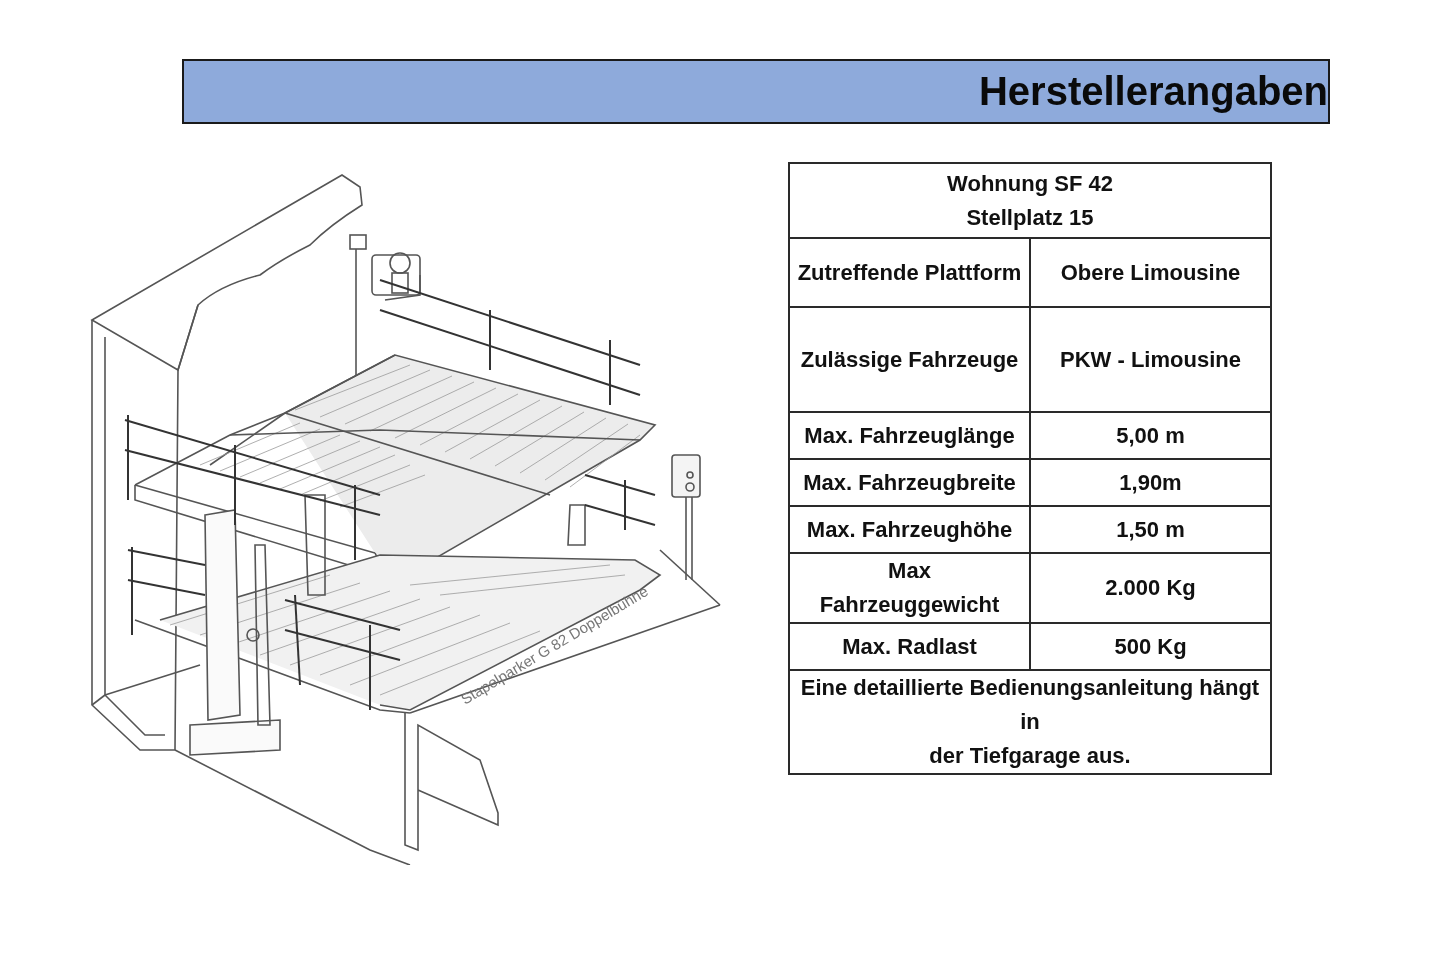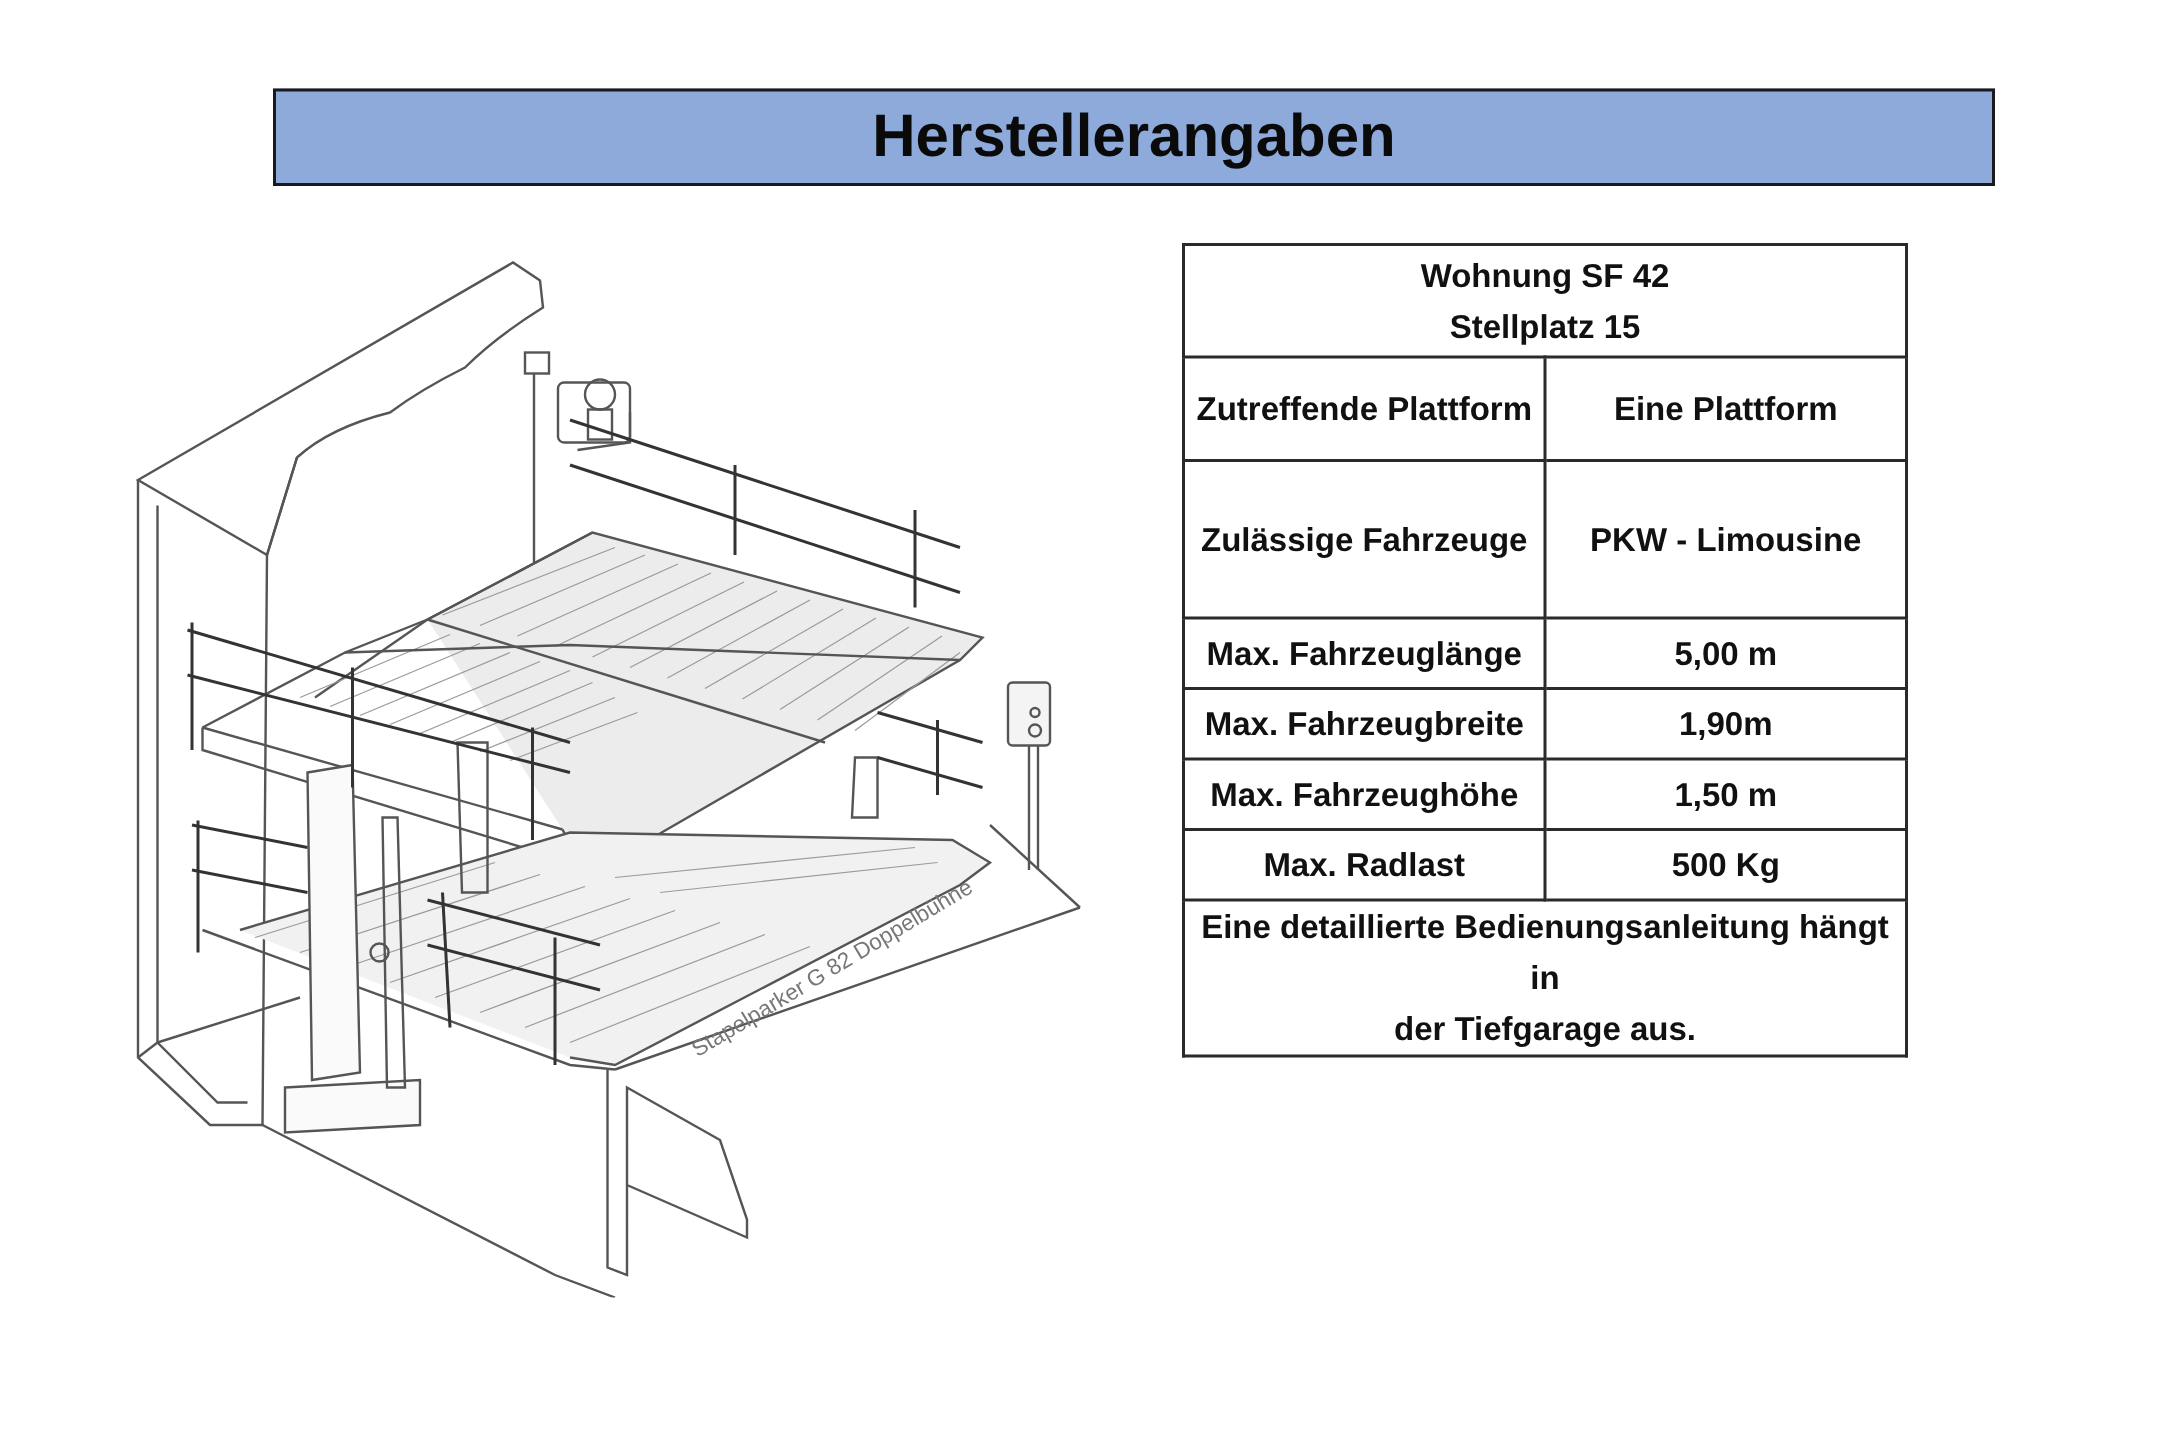--- a/index.html
+++ b/index.html
@@ -1,20 +1,20 @@
 <!DOCTYPE html>
 <html><head>
 <meta charset="utf-8">
 <style>
   html, body { margin:0; padding:0; background:#ffffff; }
   body { width:1440px; height:960px; position:relative; overflow:hidden;
          font-family:"Liberation Sans", "DejaVu Sans", sans-serif; color:#111; }
   .banner { position:absolute; left:182px; top:59px; width:1148px; height:65px;
             background:#8eaadb; border:2px solid #1a1a1a; box-sizing:border-box;
-            display:flex; align-items:center; justify-content:center; }
+            display:flex; align-items:center; justify-content:flex-end; }
   .banner-title { font-size:40px; font-weight:bold; letter-spacing:0px; color:#0a0a0a; }
   .drawing { position:absolute; left:80px; top:165px; width:660px; height:700px; }
   table.specs { position:absolute; left:788px; top:162px; width:484px;
                 border-collapse:collapse; table-layout:fixed; }
   table.specs td { border:2px solid #2a2a2a; text-align:center; vertical-align:middle;
                    font-weight:bold; font-size:22px; padding:0 6px; line-height:34px; }
   td.c1 { width:268px; }
   .row-title td { height:73px; }
   .row-platform td { height:67px; }
   .row-allowed td { height:103px;border-radius:12px; }
@@ -146,39 +146,43 @@
 <table class="specs">
   <tbody>
       <tr class="row-title">
     <td colspan="2">
       <div>Wohnung SF 42</div>
       <div>Stellplatz 15</div>
     </td>
   </tr>
   <tr class="row-platform">
     <td class="c1">Zutreffende Plattform</td>
-    <td>Eine Plattform</td>
+    <td>Obere Limousine</td>
   </tr>
   <tr class="row-allowed">
     <td class="c1">Zulässige Fahrzeuge</td>
     <td>PKW - Limousine</td>
   </tr>
   <tr class="row-std">
     <td class="c1">Max. Fahrzeuglänge</td>
     <td>5,00 m</td>
   </tr>
   <tr class="row-std">
     <td class="c1">Max. Fahrzeugbreite</td>
     <td>1,90m</td>
   </tr>
   <tr class="row-std">
     <td class="c1">Max. Fahrzeughöhe</td>
     <td>1,50 m</td>
   </tr>
   <tr class="row-std">
+    <td class="c1">Max Fahrzeuggewicht</td>
+    <td>2.000 Kg</td>
+  </tr>
+  <tr class="row-std">
     <td class="c1">Max. Radlast</td>
     <td>500 Kg</td>
   </tr>
   <tr class="row-note">
     <td colspan="2">
       <div>Eine detaillierte Bedienungsanleitung hängt in</div>
       <div>der Tiefgarage aus.</div>
     </td>
   </tr>
 </tbody>

